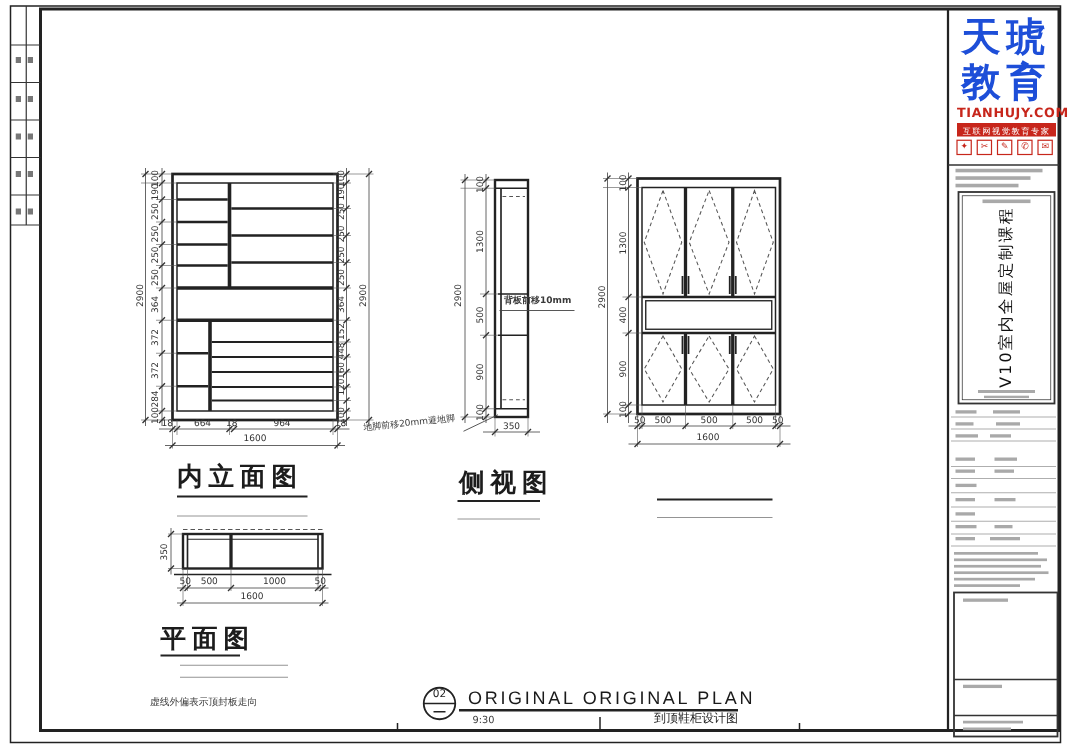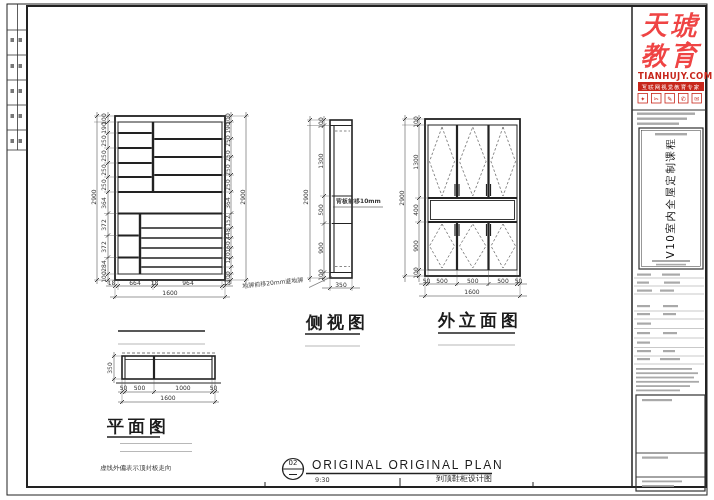--- a/index.html
+++ b/index.html
@@ -7,22 +7,22 @@
          font-family:"DejaVu Sans",sans-serif;}
   #linework{position:absolute;left:0;top:0;}
   .d{position:absolute;font-size:6px;line-height:1;color:#333;white-space:nowrap;
      transform:translate(-50%,-50%);font-family:"DejaVu Sans",sans-serif;}
   .dv{transform:translate(-50%,-50%) rotate(-90deg);}
   .vlabel{position:absolute;font-size:17px;line-height:1.1;font-weight:700;color:#1c1c1c;
           letter-spacing:4px;white-space:nowrap;font-family:"DejaVu Sans",sans-serif;}
   .note{position:absolute;font-size:6px;line-height:1;color:#3a3a3a;white-space:nowrap;}
   .eng-title{position:absolute;font-size:12px;font-weight:500;color:#1a1a1a;
              letter-spacing:1.8px;white-space:nowrap;font-family:"Liberation Sans",sans-serif;}
-  .brand{position:absolute;font-size:26px;line-height:1;font-weight:800;color:#ef4444;
-         letter-spacing:4px;white-space:nowrap;font-style:italic;}
+  .brand{position:absolute;font-size:26px;line-height:1;font-weight:800;color:#1d4ed8;
+         letter-spacing:4px;white-space:nowrap;}
   .site{position:absolute;font-size:8.5px;font-weight:700;color:#c7261b;letter-spacing:0.4px;}
   .tagline{position:absolute;left:640px;top:83.5px;width:62px;text-align:center;
            font-size:5.5px;color:#fff;letter-spacing:1px;white-space:nowrap;}
   .licon{position:absolute;font-size:6px;color:#c7261b;transform:translate(-50%,-50%);}
   .course{position:absolute;left:671px;top:198px;transform:translate(-50%,-50%) rotate(-90deg);
           font-size:10.5px;letter-spacing:1.5px;color:#111;white-space:nowrap;}
   .rot5{transform:rotate(-6deg);transform-origin:left top;}
 </style>
 </head>
 <body>
@@ -205,22 +205,22 @@
 <span class="site" style="left:638px;top:71px">TIANHUJY.COM</span>
 <span class="tagline">互联网视觉教育专家</span>
 <span class="licon" style="left:642.8px;top:98.3px">✦</span>
 <span class="licon" style="left:656.3px;top:98.3px">✂</span>
 <span class="licon" style="left:669.8px;top:98.3px">✎</span>
 <span class="licon" style="left:683.3px;top:98.3px">✆</span>
 <span class="licon" style="left:696.8px;top:98.3px">✉</span>
 
 <span class="course">V10室内全屋定制课程</span>
 
+<span class="vlabel" style="left:118px;top:309px">内立面图</span>
 <span class="vlabel" style="left:306px;top:313px">侧视图</span>
-<span class="vlabel" style="left:438px;top:311px">外立面图</span>
 <span class="vlabel" style="left:107px;top:417px">平面图</span>
 
 <span class="d dv" style="left:104px;top:119px">100</span>
 <span class="d dv" style="left:104px;top:127.5px">190</span>
 <span class="d dv" style="left:104px;top:140.5px">250</span>
 <span class="d dv" style="left:104px;top:155.5px">250</span>
 <span class="d dv" style="left:104px;top:170px">250</span>
 <span class="d dv" style="left:104px;top:184.5px">250</span>
 <span class="d dv" style="left:104px;top:203px">364</span>
 <span class="d dv" style="left:104px;top:224.5px">372</span>

